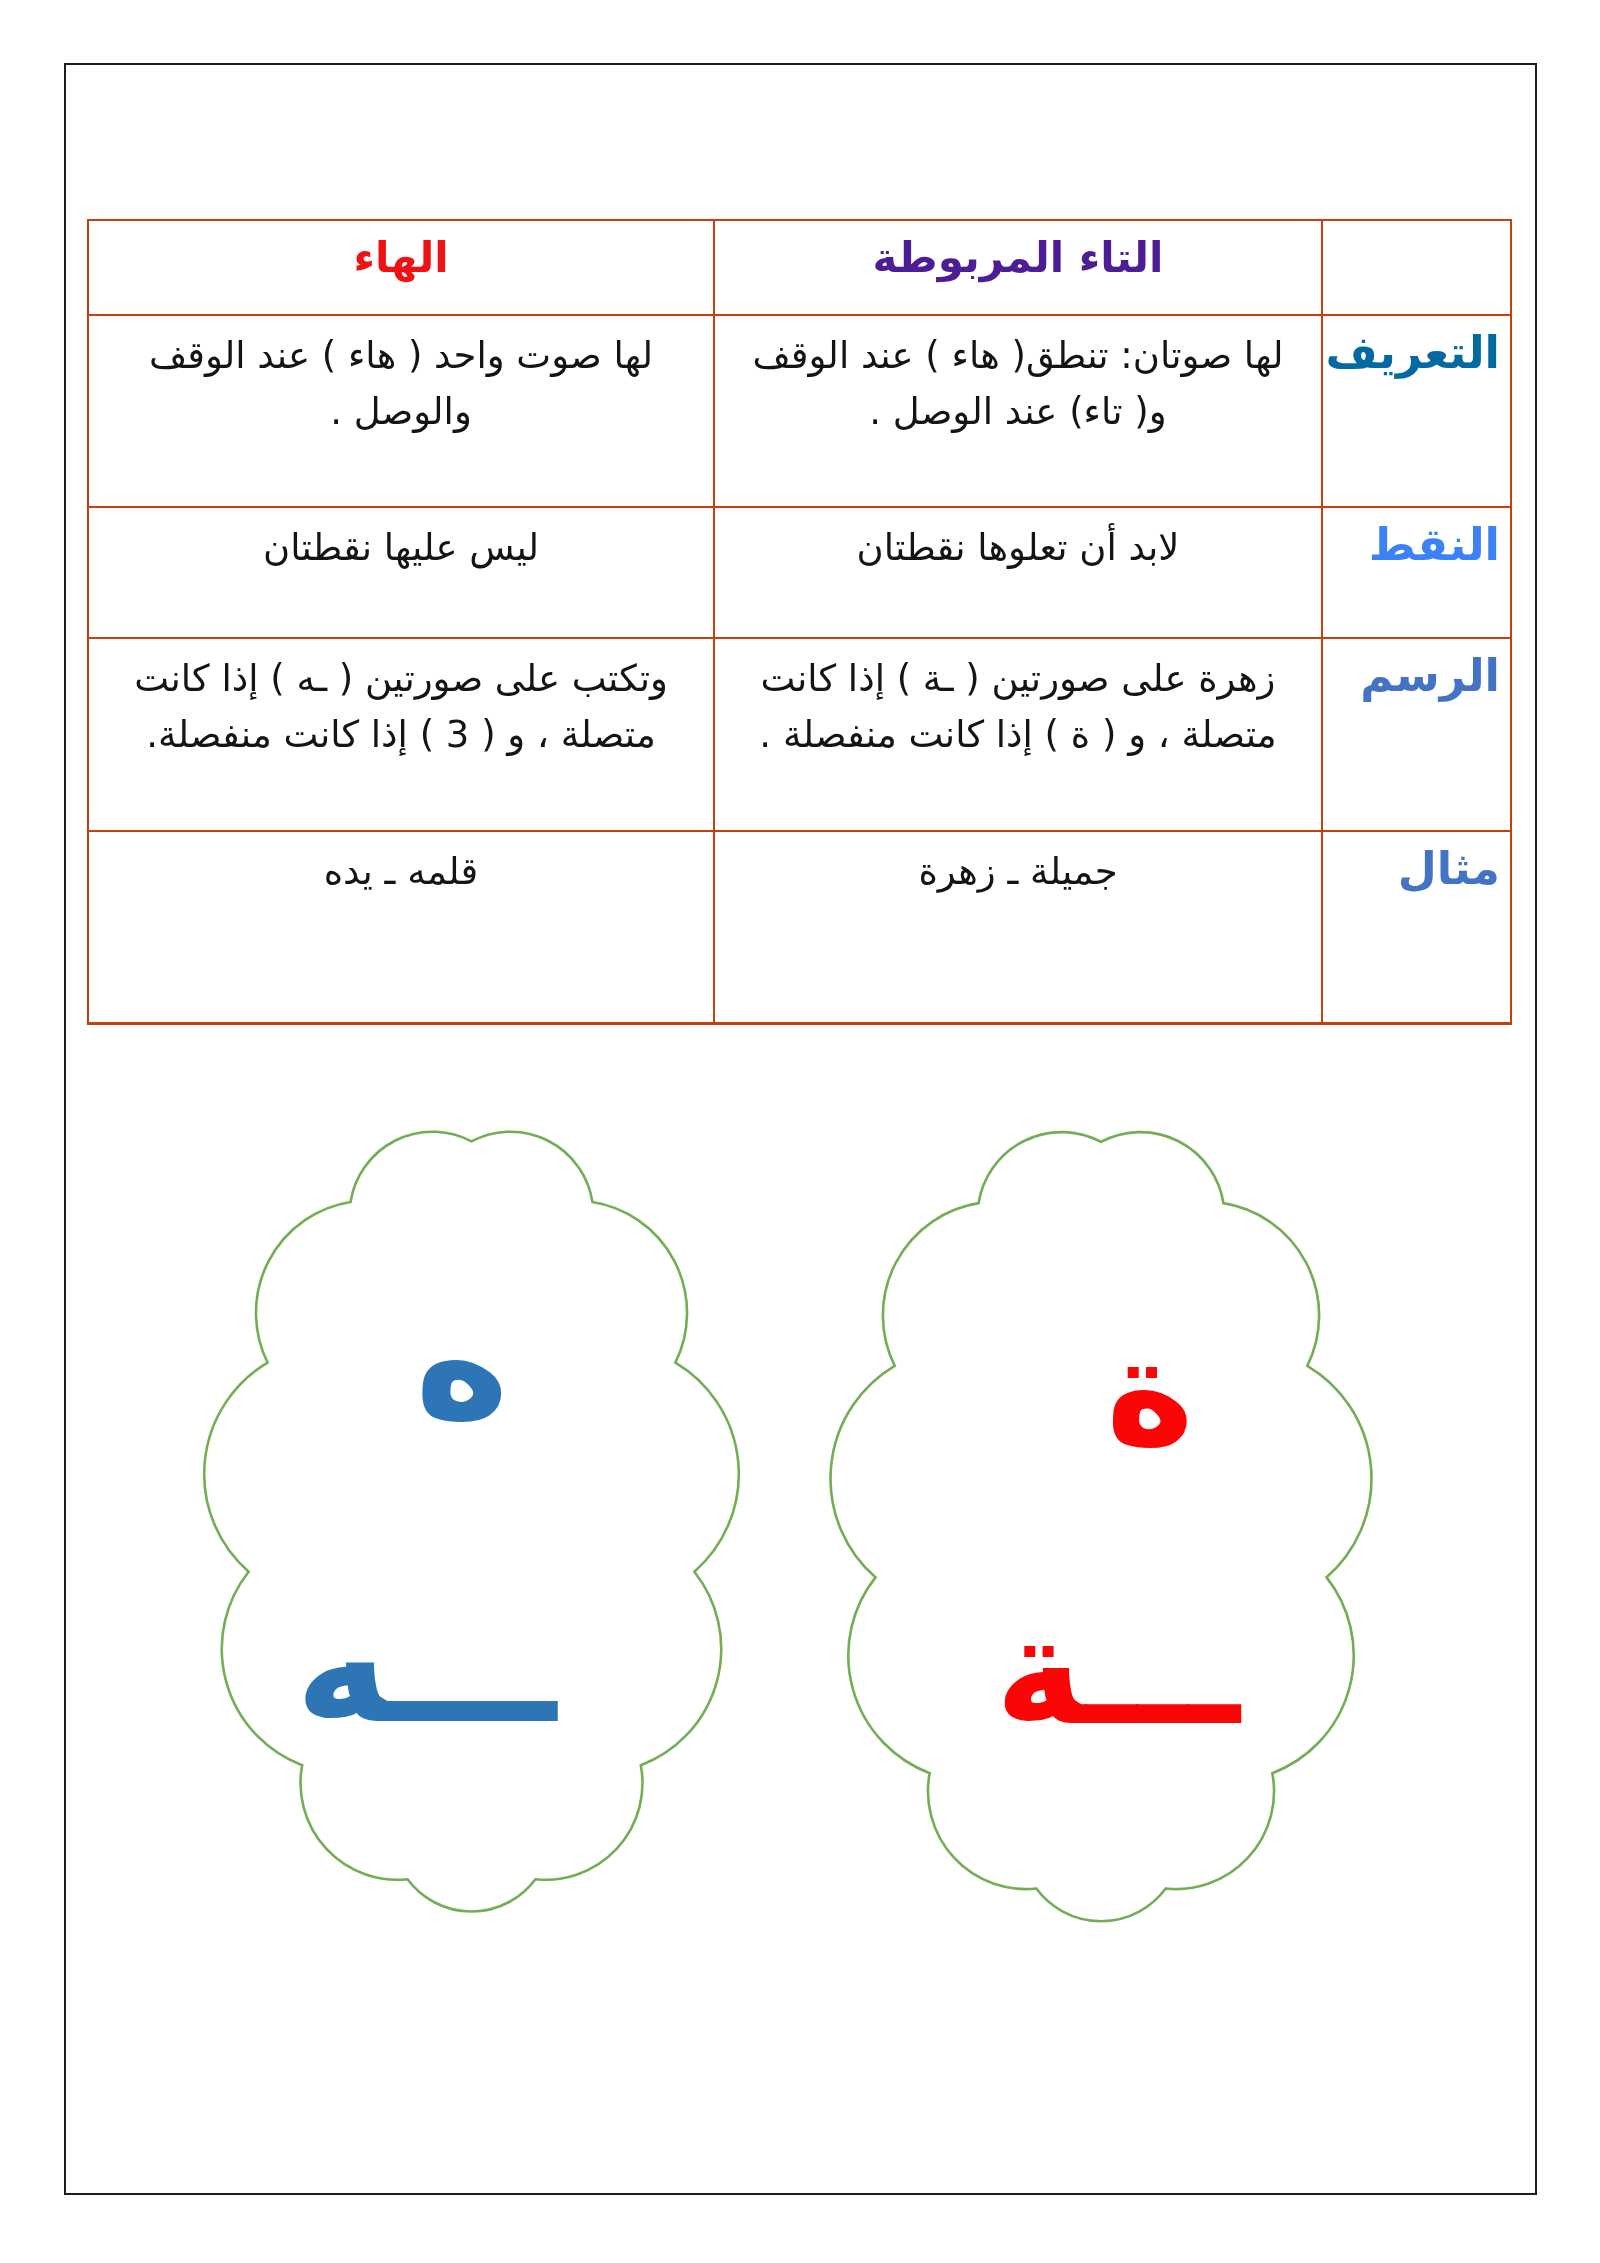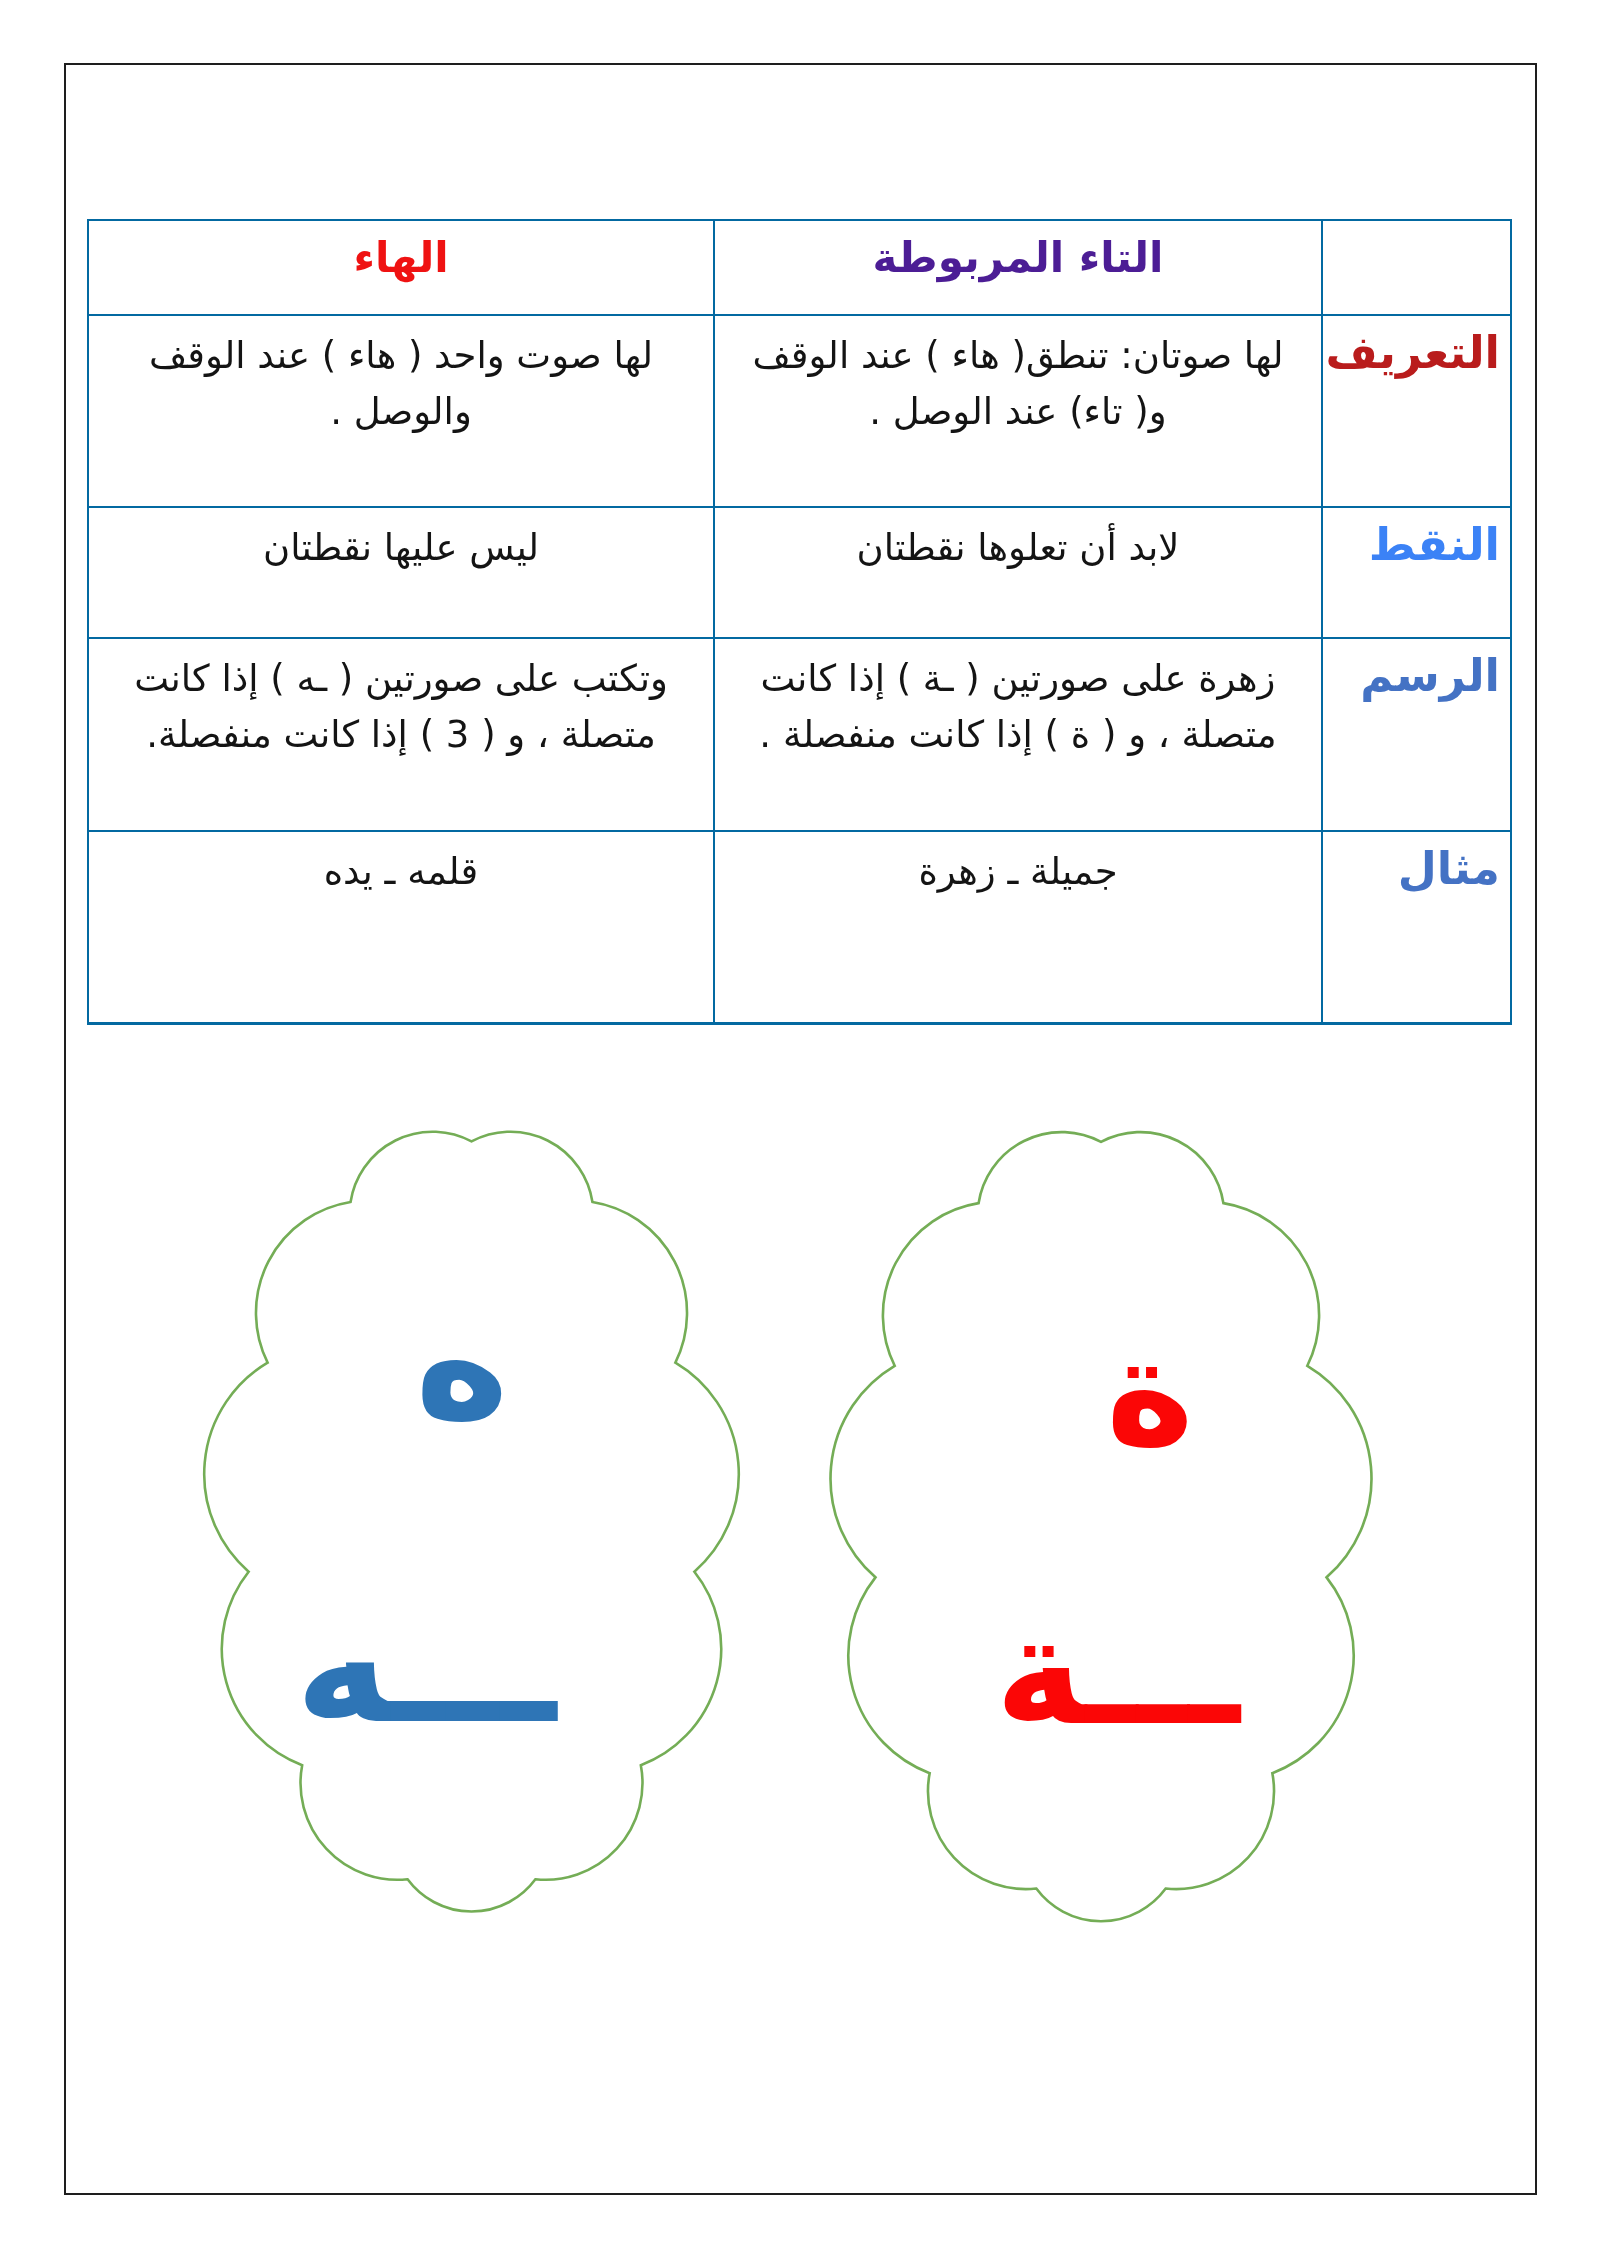--- a/index.html
+++ b/index.html
@@ -11,21 +11,21 @@
     position:absolute;left:64px;top:63px;width:1469px;height:2128px;
     border:2px solid #1e1e1e;background:#ffffff;
   }
   
   table.cmp{
     position:absolute;left:87px;top:219px;
     border-collapse:collapse;table-layout:fixed;width:1423px;
     direction:rtl;
   }
   table.cmp td{
-    border:2px solid #0369a1;vertical-align:top;box-sizing:border-box;
+    border:2px solid #c2410c;vertical-align:top;box-sizing:border-box;
     color:#141414;background:#ffffff;
   }
   td.no-border{border:none;background:transparent;}
   td.hdr{
     font-size:42px;font-weight:bold;text-align:center;
     padding:10px 10px 0 10px;line-height:1.3;
   }
   td.lbl{
     font-size:45px;font-weight:bold;text-align:right;
     padding:10px 10px 0 14px;line-height:1.2;
@@ -59,21 +59,21 @@
       <col style="width:608px">
       <col style="width:626px">
   </colgroup>
   <tbody>
       <tr style="height:95px">
     <td class="no-border"></td>
     <td class="hdr" style="color: #4c1d95;">التاء المربوطة</td>
     <td class="hdr" style="color: rgb(239, 18, 18);">الهاء</td>
   </tr>
   <tr style="height:192px">
-    <td class="lbl" style="color: #b91c1c;">التعريف</td>
+    <td class="lbl" style="color: #0369a1;">التعريف</td>
     <td class="body-cell">لها صوتان:  تنطق( هاء ) عند الوقف و( تاء) عند الوصل  .</td>
     <td class="body-cell">لها صوت واحد ( هاء ) عند الوقف والوصل .</td>
   </tr>
   <tr style="height:131px">
     <td class="lbl" style="color: #3b82f6; padding-left: 12px;">النقط</td>
     <td class="body-cell">لابد أن تعلوها نقطتان</td>
     <td class="body-cell">ليس عليها نقطتان</td>
   </tr>
   <tr style="height:193px">
     <td class="lbl" style="color: rgb(68, 114, 196);">الرسم</td>

